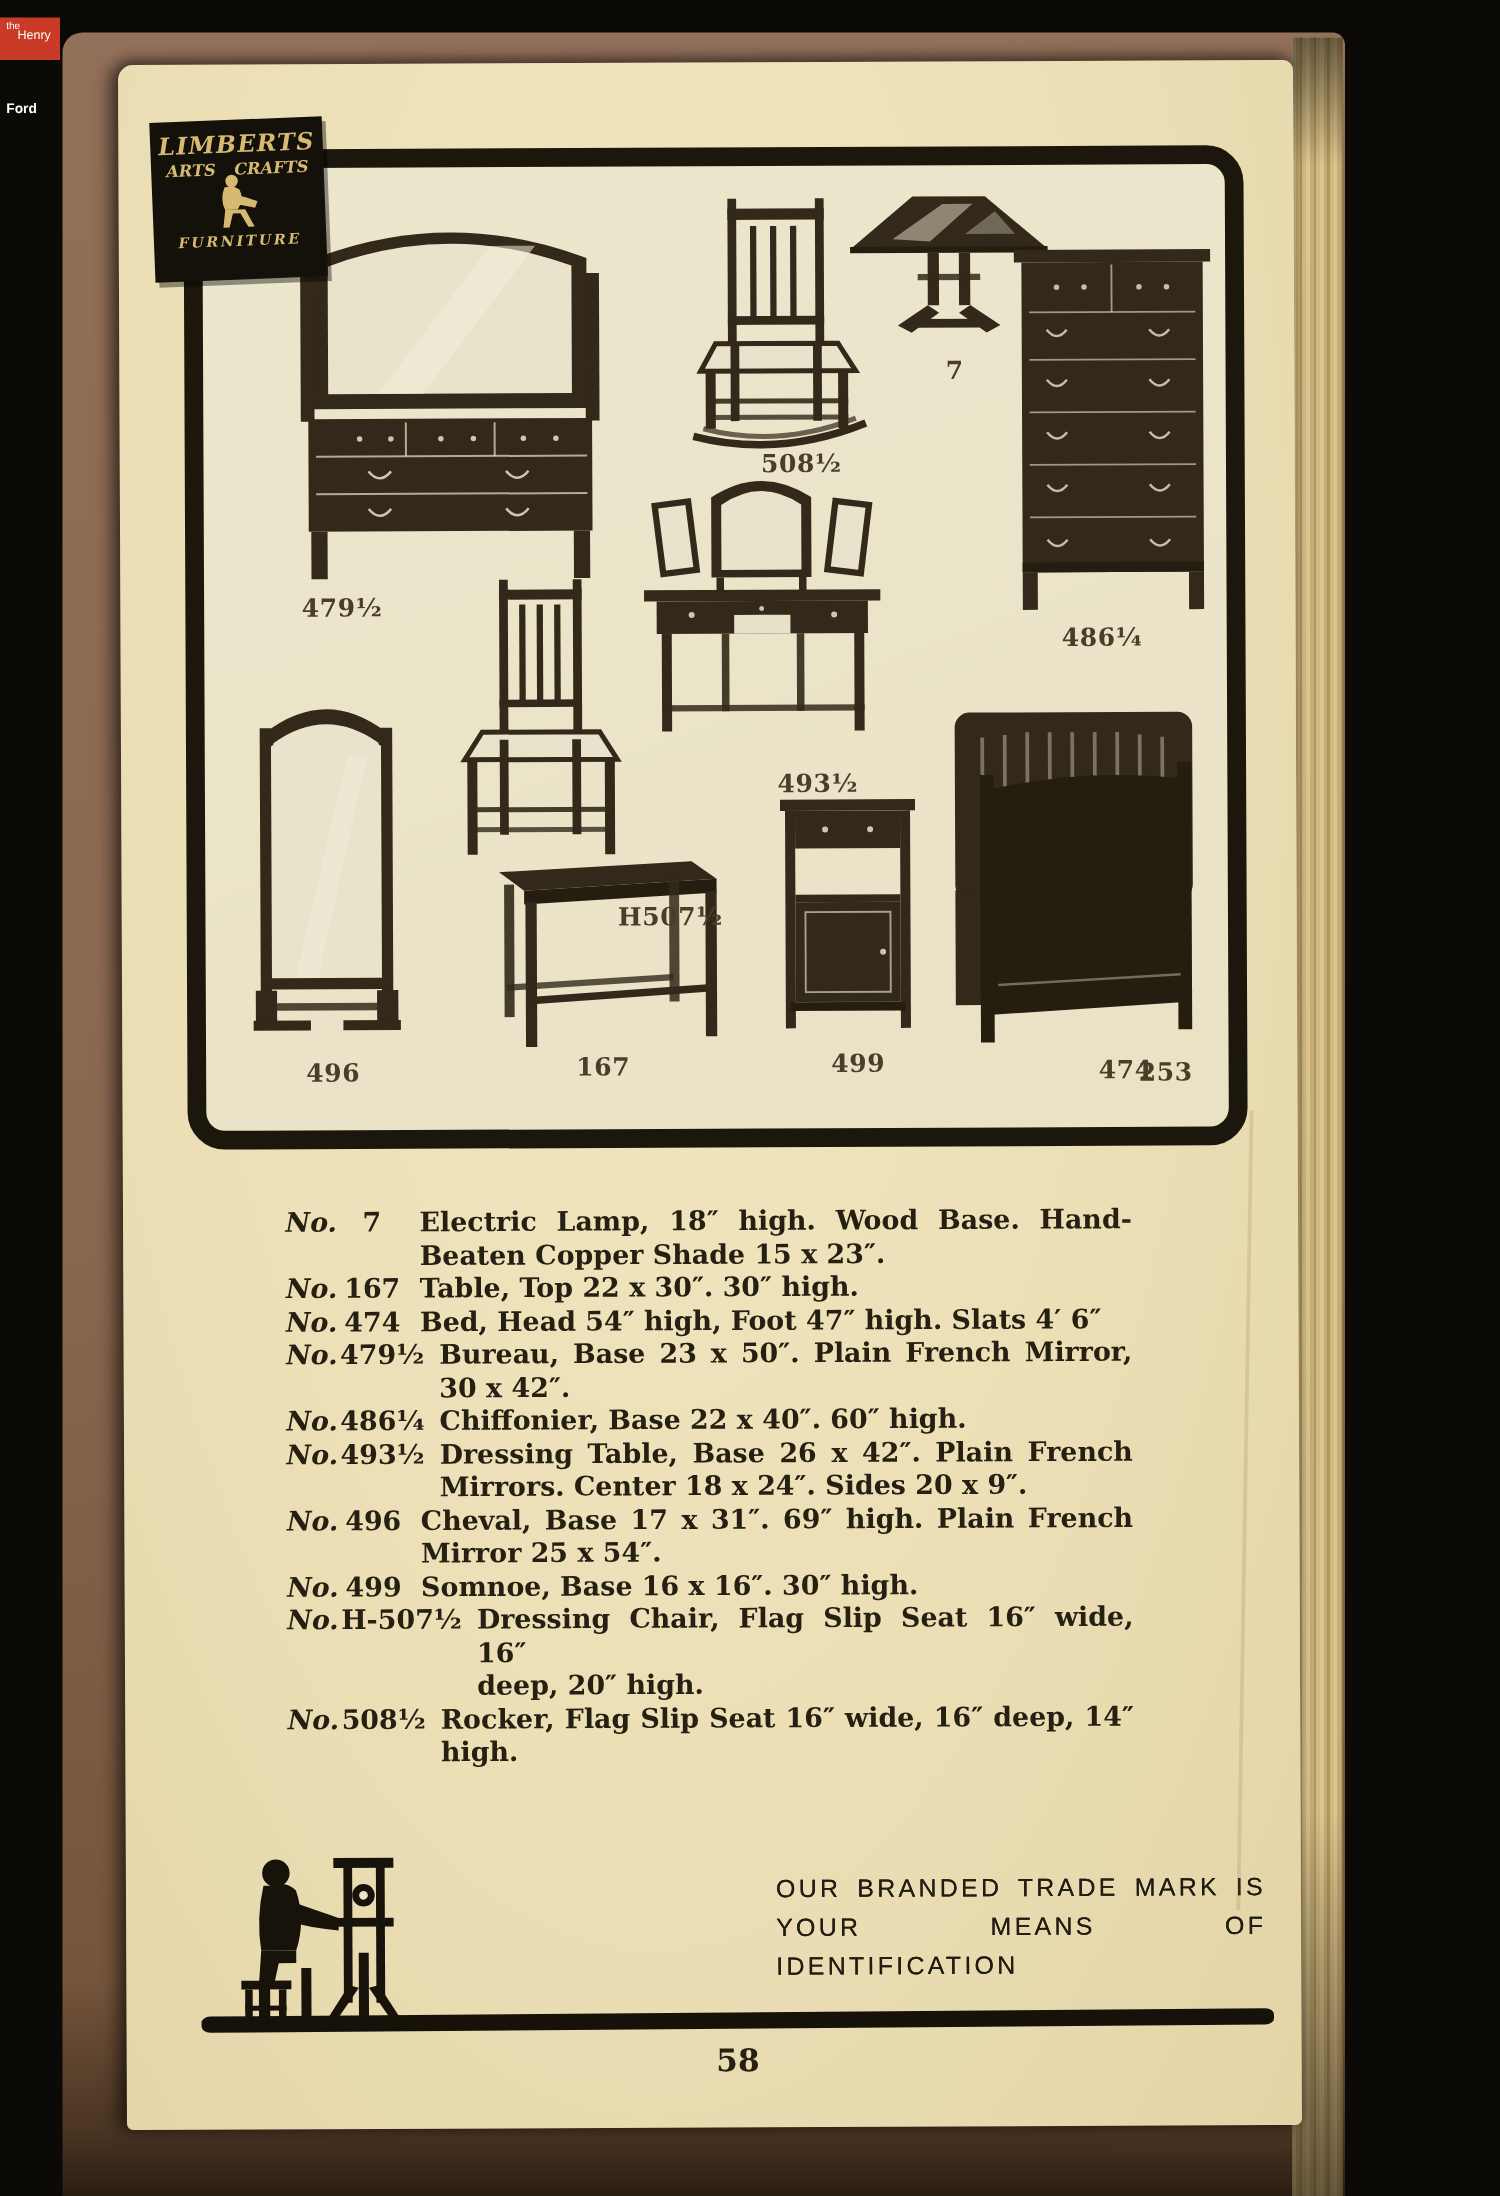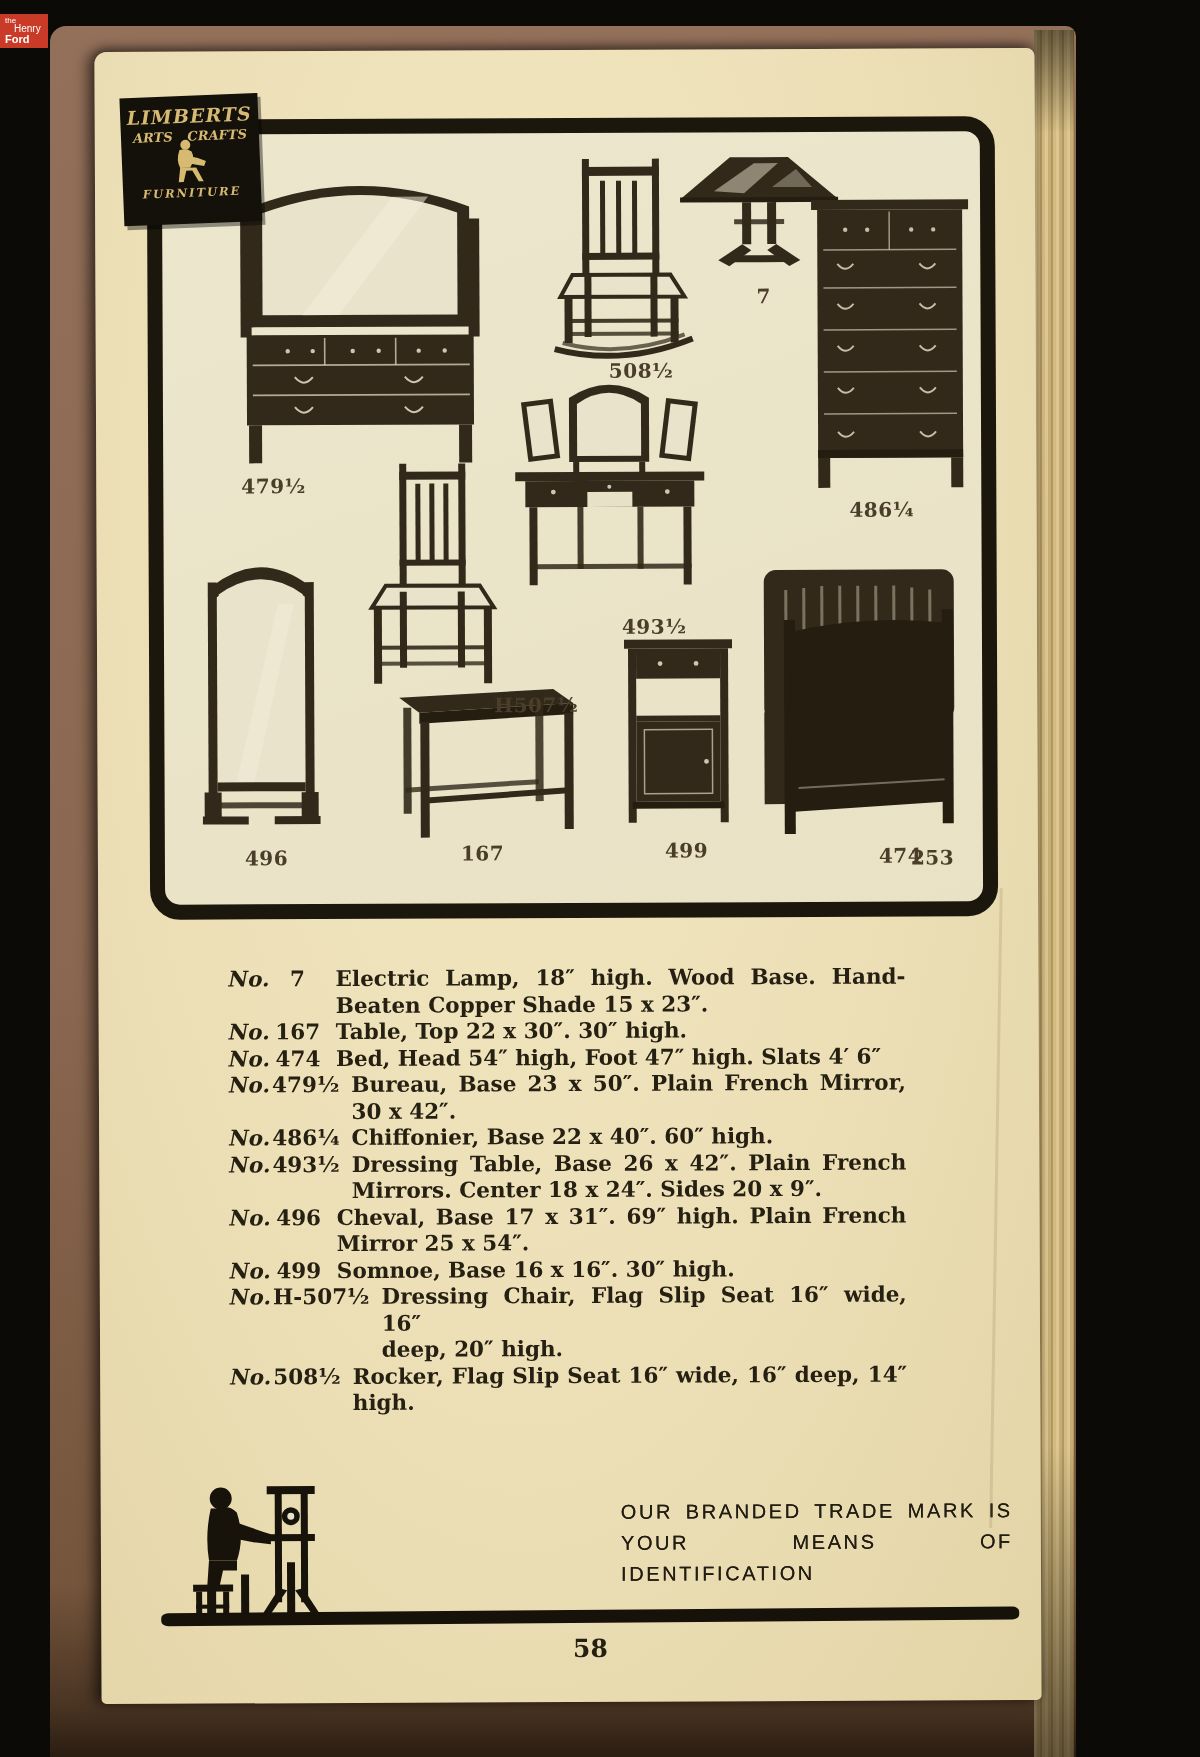--- a/index.html
+++ b/index.html
@@ -20,21 +20,21 @@
   .stack-edge:after{
     content:"";position:absolute;inset:0;
     background:linear-gradient(180deg,rgba(15,10,4,.55),rgba(15,10,4,0) 6%,rgba(15,10,4,0) 82%,rgba(25,16,6,.6));
   }
   .hf-logo{
     position:absolute;left:0;top:14px;width:48px;height:34px;background:#c93a27;
     color:#fff;font-family:"Liberation Sans",sans-serif;padding:3px 2px 0 5px;box-sizing:border-box;
   }
   .hf-the{font-size:8px;line-height:7px;}
   .hf-henry{font-size:10px;font-weight:400;line-height:10px;margin-left:9px;}
-  .hf-ford{font-size:11px;font-weight:700;line-height:11px;}
+  .hf-ford{font-size:11px;font-weight:700;line-height:11px;margin-top:48px;}
   
   .page{
     position:absolute;left:98px;top:50px;width:940px;height:1652px;
     background:radial-gradient(ellipse at 45% 28%,#f2e7c2 0%,#ecdfb6 55%,#e3d4a6 100%);
     border-radius:12px 8px 5px 5px;transform:rotate(-0.25deg);
     box-shadow:-7px 0 14px rgba(0,0,0,.5),0 -4px 10px rgba(0,0,0,.35);
   }
   .crease{
     position:absolute;left:895px;top:840px;width:3px;height:640px;
     background:rgba(120,95,50,.16);transform:rotate(1.2deg);
@@ -310,21 +310,21 @@
         <path d="M30 70 Q110 52 190 62 L190 240 L30 250 Z" fill="#241d10"></path>
         <path d="M38 226 L184 218" stroke="#e9e3cb" stroke-width="2" opacity=".4"></path>
       </svg>
     </div>
 
     <span class="plbl" style="left:78px;top:340px">479½</span>
     <span class="plbl" style="left:446px;top:226px">508½</span>
     <span class="plbl" style="left:594px;top:152px">7</span>
     <span class="plbl" style="left:686px;top:366px">486¼</span>
     <span class="plbl" style="left:80px;top:712px">496</span>
-    <span class="plbl" style="left:330px;top:560px">H507½</span>
+    <span class="plbl" style="left:330px;top:588px">H507½</span>
     <span class="plbl" style="left:458px;top:482px">493½</span>
     <span class="plbl" style="left:296px;top:708px">167</span>
     <span class="plbl" style="left:500px;top:706px">499</span>
     <span class="plbl" style="left:714px;top:712px">474</span>
     <span class="plbl" style="left:746px;top:714px">253</span>
   </div>
 
   <div class="lmb">
     <div class="l1">LIMBERTS</div>
     <div class="l2">

